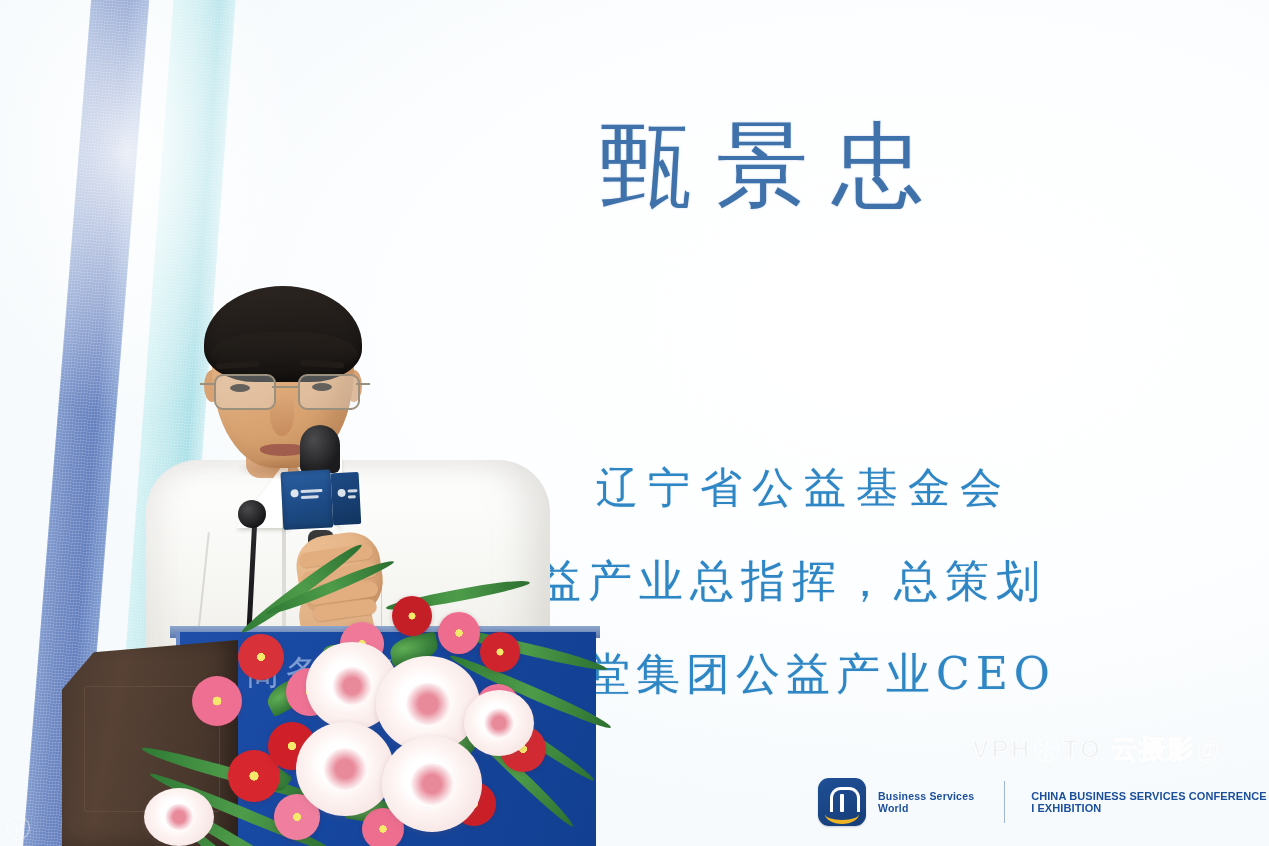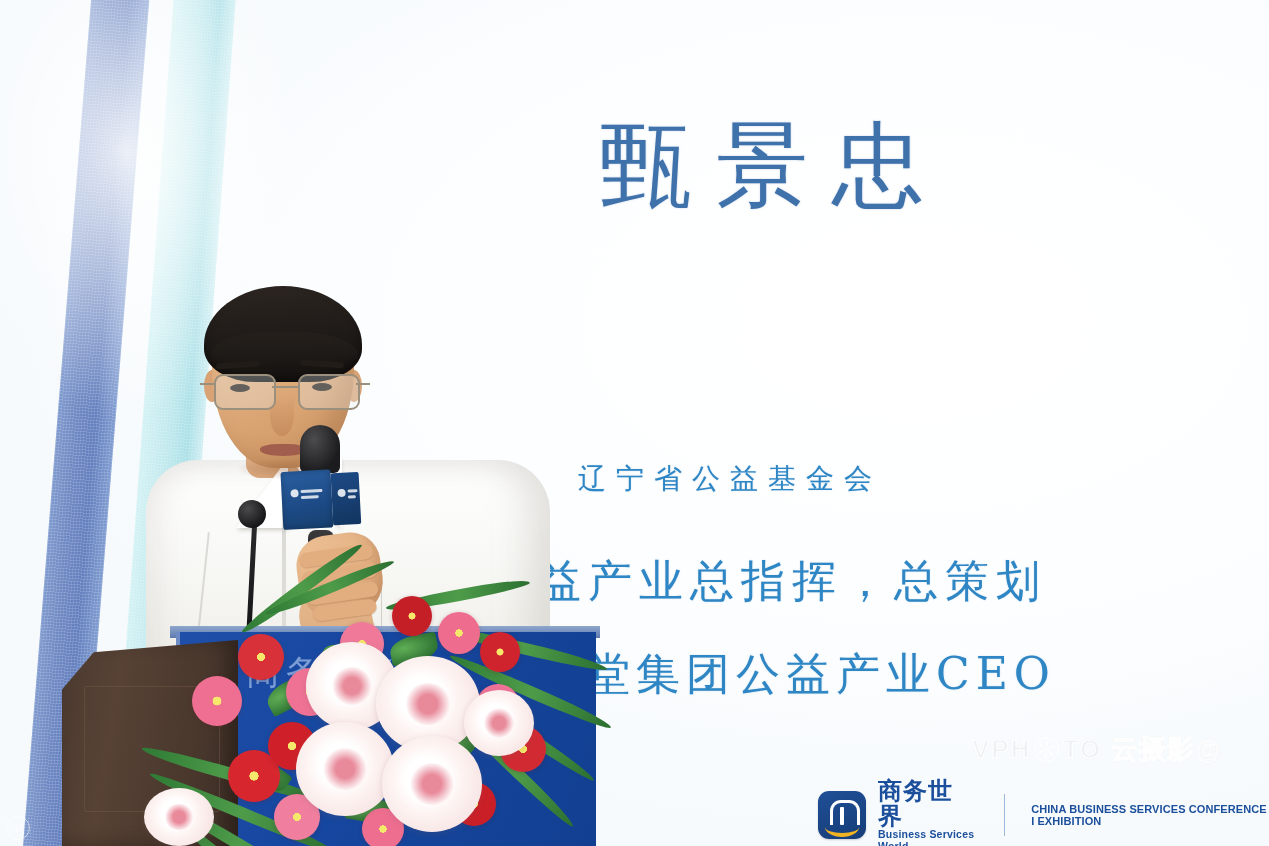--- a/index.html
+++ b/index.html
@@ -80,21 +80,21 @@
     white-space: nowrap;
     text-shadow: 0 0 2px rgba(63,113,171,.32);
   }
   .slide-sub {
     position: absolute;
     font-family: "DejaVu Serif", "Liberation Serif", serif;
     color: #2f86c4;
     white-space: nowrap;
     text-shadow: 0 0 1.5px rgba(47,134,196,.28);
   }
-  .sub-1 { left: 578px; top: 460px; font-size: 28px; letter-spacing: 10px; }
+  .sub-1 { left: 596px; top: 460px; font-size: 42px; letter-spacing: 10px; }
   .sub-2 { left: 486px; top: 552px; font-size: 44px; letter-spacing: 7px; }
   .sub-3 { left: 486px; top: 645px; font-size: 44px; letter-spacing: 6px; }
 
   
   .person { position: absolute; left: 140px; top: 282px; width: 420px; height: 420px; }
   .neck {
     position: absolute; left: 106px; top: 116px; width: 74px; height: 80px;
     background: #d9a87f; border-radius: 14px;
   }
   .head {
@@ -496,21 +496,20 @@
   </div>
   <div class="corner-v">V</div>
 
   <div class="brandbar">
     <div class="brand-mark">
       <div class="house"></div>
       <div class="post"></div>
       <div class="swoosh"></div>
     </div>
     <div>
-      <div class="brand-cn">商务世界</div>
       <div class="brand-en">Business Services World</div>
     </div>
     <div class="brand-div"></div>
     <div>
       <div class="event-en">CHINA BUSINESS SERVICES CONFERENCE I EXHIBITION</div>
     </div>
   </div>
 
 </div>
 

